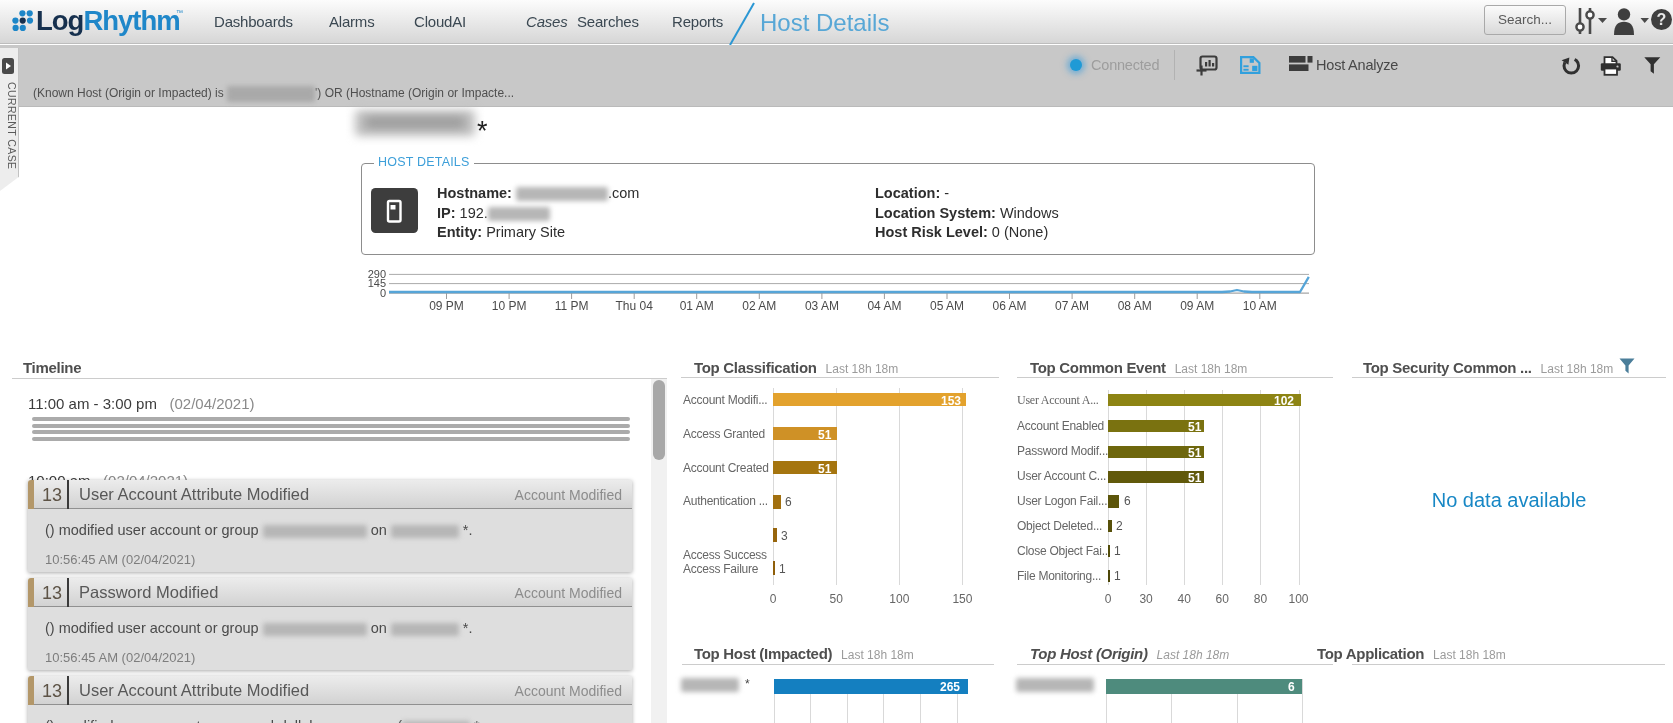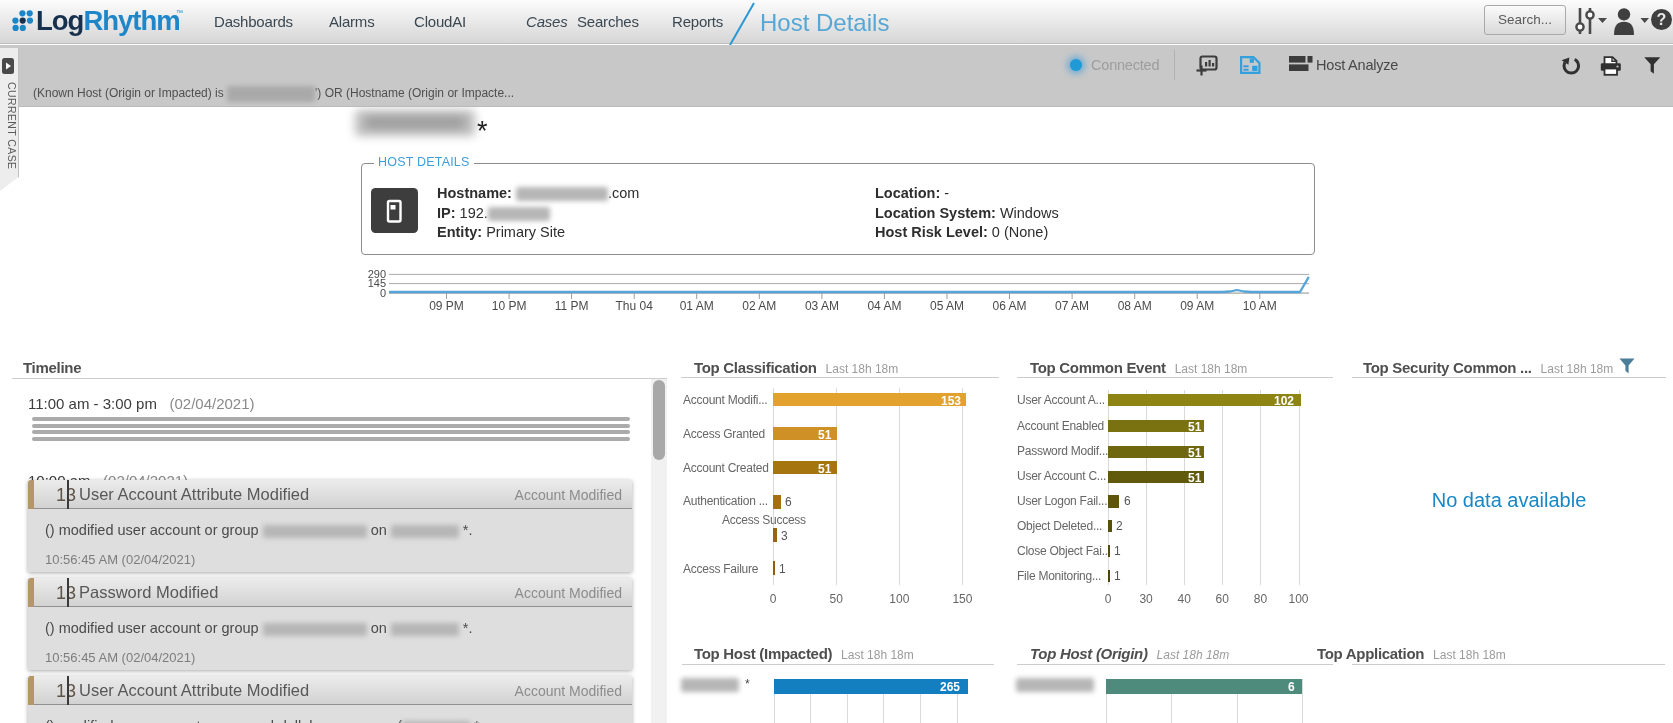--- a/index.html
+++ b/index.html
@@ -14,21 +14,21 @@
 .chead small { font-size:12px; font-weight:normal; letter-spacing:0; color:#9b9b9b; margin-left:5px; }
 .csep { position:absolute; height:1px; background:#ccc; }
 .clabel { position:absolute; font-size:12px; letter-spacing:-0.25px; color:#666; white-space:nowrap; }
 .bar { position:absolute; }
 .barval { position:absolute; font-size:12px; font-weight:bold; color:#fff; }
 .barvalout { position:absolute; font-size:12px; color:#555; }
 .axnum { position:absolute; font-size:12px; color:#666; transform:translateX(-50%); }
 .card { box-shadow:0 1px 4px rgba(0,0,0,.35); background:#dedede; border-radius:1px; }
 .cardhead { position:relative; height:29px; background:linear-gradient(#ececec,#d2d2d2); border-bottom:1px solid #909090; }
 .goldstripe { position:absolute; left:0; top:0; width:6px; height:29px; background:#b39769; border-top-left-radius:3px; }
-.cardnum { position:absolute; left:28px; top:4.5px; font-size:18px; color:#5d5346;text-align:center; }
+.cardnum { position:absolute; left:14px; top:4.5px; font-size:18px; color:#5d5346;text-align:center; }
 .carddiv { position:absolute; left:39px; top:0; width:1.5px; height:29px; background:#3a3a3a; }
 .cardtitle { position:absolute; left:51px; top:5px; font-size:16.5px; color:#585858; }
 .cardclass { position:absolute; right:10px; top:7px; font-size:14px; color:#8c8c8c; }
 .cardbody { position:absolute; left:17px; top:42px; font-size:14.5px; color:#4a4a4a; white-space:nowrap; }
 .cardtime { position:absolute; left:17px; top:72px; font-size:13px; color:#7d7d7d; }
 </style>
 </head>
 <body>
 
 <div class="abs" style="left:0;top:0;width:1673px;height:44px;background:linear-gradient(#fcfcfc,#d6d6d6);border-bottom:1px solid #bdbdbd;"></div>
@@ -251,21 +251,21 @@
 <div class="gline" style="left:899.3px;top:388px;height:197px;"></div>
 <div class="gline" style="left:962.4px;top:388px;height:197px;"></div>
 <span class="axnum" style="left:773px;top:592px;">0</span>
 <span class="axnum" style="left:836.2px;top:592px;">50</span>
 <span class="axnum" style="left:899.3px;top:592px;">100</span>
 <span class="axnum" style="left:962.4px;top:592px;">150</span>
 <span class="clabel" style="left:683px;top:392.5px;">Account Modifi...</span>
 <span class="clabel" style="left:683px;top:426.5px;">Access Granted</span>
 <span class="clabel" style="left:683px;top:460.5px;">Account Created</span>
 <span class="clabel" style="left:683px;top:494px;">Authentication ...</span>
-<span class="clabel" style="left:683px;top:513px;margin-left:39px;">Access Success</span>
+<span class="clabel" style="left:683px;top:548px;">Access Success</span>
 <span class="clabel" style="left:683px;top:561.5px;">Access Failure</span>
 <div class="bar" style="left:773px;top:393px;width:193.1px;height:13px;background:#e3a22d;"></div>
 <span class="barval" style="left:941px;top:393.5px;">153</span>
 <div class="bar" style="left:773px;top:427px;width:64.4px;height:13px;background:#cf9126;"></div>
 <span class="barval" style="left:818px;top:427.5px;">51</span>
 <div class="bar" style="left:773px;top:461px;width:64.4px;height:13px;background:#a5750f;"></div>
 <span class="barval" style="left:818px;top:461.5px;">51</span>
 <div class="bar" style="left:773px;top:495px;width:7.6px;height:13.5px;background:#a2700f;"></div>
 <span class="barvalout" style="left:785px;top:494.5px;">6</span>
 <div class="bar" style="left:773px;top:528px;width:3.8px;height:13.5px;background:#97650c;"></div>
@@ -280,21 +280,21 @@
 <div class="gline" style="left:1184.2px;top:390px;height:195px;"></div>
 <div class="gline" style="left:1222.3px;top:390px;height:195px;"></div>
 <div class="gline" style="left:1260.4px;top:390px;height:195px;"></div>
 <div class="gline" style="left:1298.5px;top:390px;height:195px;"></div>
 <span class="axnum" style="left:1108px;top:592px;">0</span>
 <span class="axnum" style="left:1146.1px;top:592px;">30</span>
 <span class="axnum" style="left:1184.2px;top:592px;">40</span>
 <span class="axnum" style="left:1222.3px;top:592px;">60</span>
 <span class="axnum" style="left:1260.4px;top:592px;">80</span>
 <span class="axnum" style="left:1298.5px;top:592px;">100</span>
-<span class="clabel" style="left:1017px;top:393px;">User Account A...</span>
+<span class="clabel" style="left:1017px;top:393px;font-family:Liberation Serif, serif;">User Account A...</span>
 <span class="clabel" style="left:1017px;top:418.5px;">Account Enabled</span>
 <span class="clabel" style="left:1017px;top:443.5px;">Password Modif...</span>
 <span class="clabel" style="left:1017px;top:468.5px;">User Account C...</span>
 <span class="clabel" style="left:1017px;top:493.5px;">User Logon Fail...</span>
 <span class="clabel" style="left:1017px;top:518.5px;">Object Deleted...</span>
 <span class="clabel" style="left:1017px;top:543.5px;">Close Object Fai...</span>
 <span class="clabel" style="left:1017px;top:568.5px;">File Monitoring...</span>
 <div class="bar" style="left:1108px;top:394px;width:192.6px;height:12px;background:#8d8414;"></div>
 <span class="barval" style="left:1274px;top:394px;">102</span>
 <div class="bar" style="left:1108px;top:420px;width:96.3px;height:12px;background:#7a7210;"></div>

